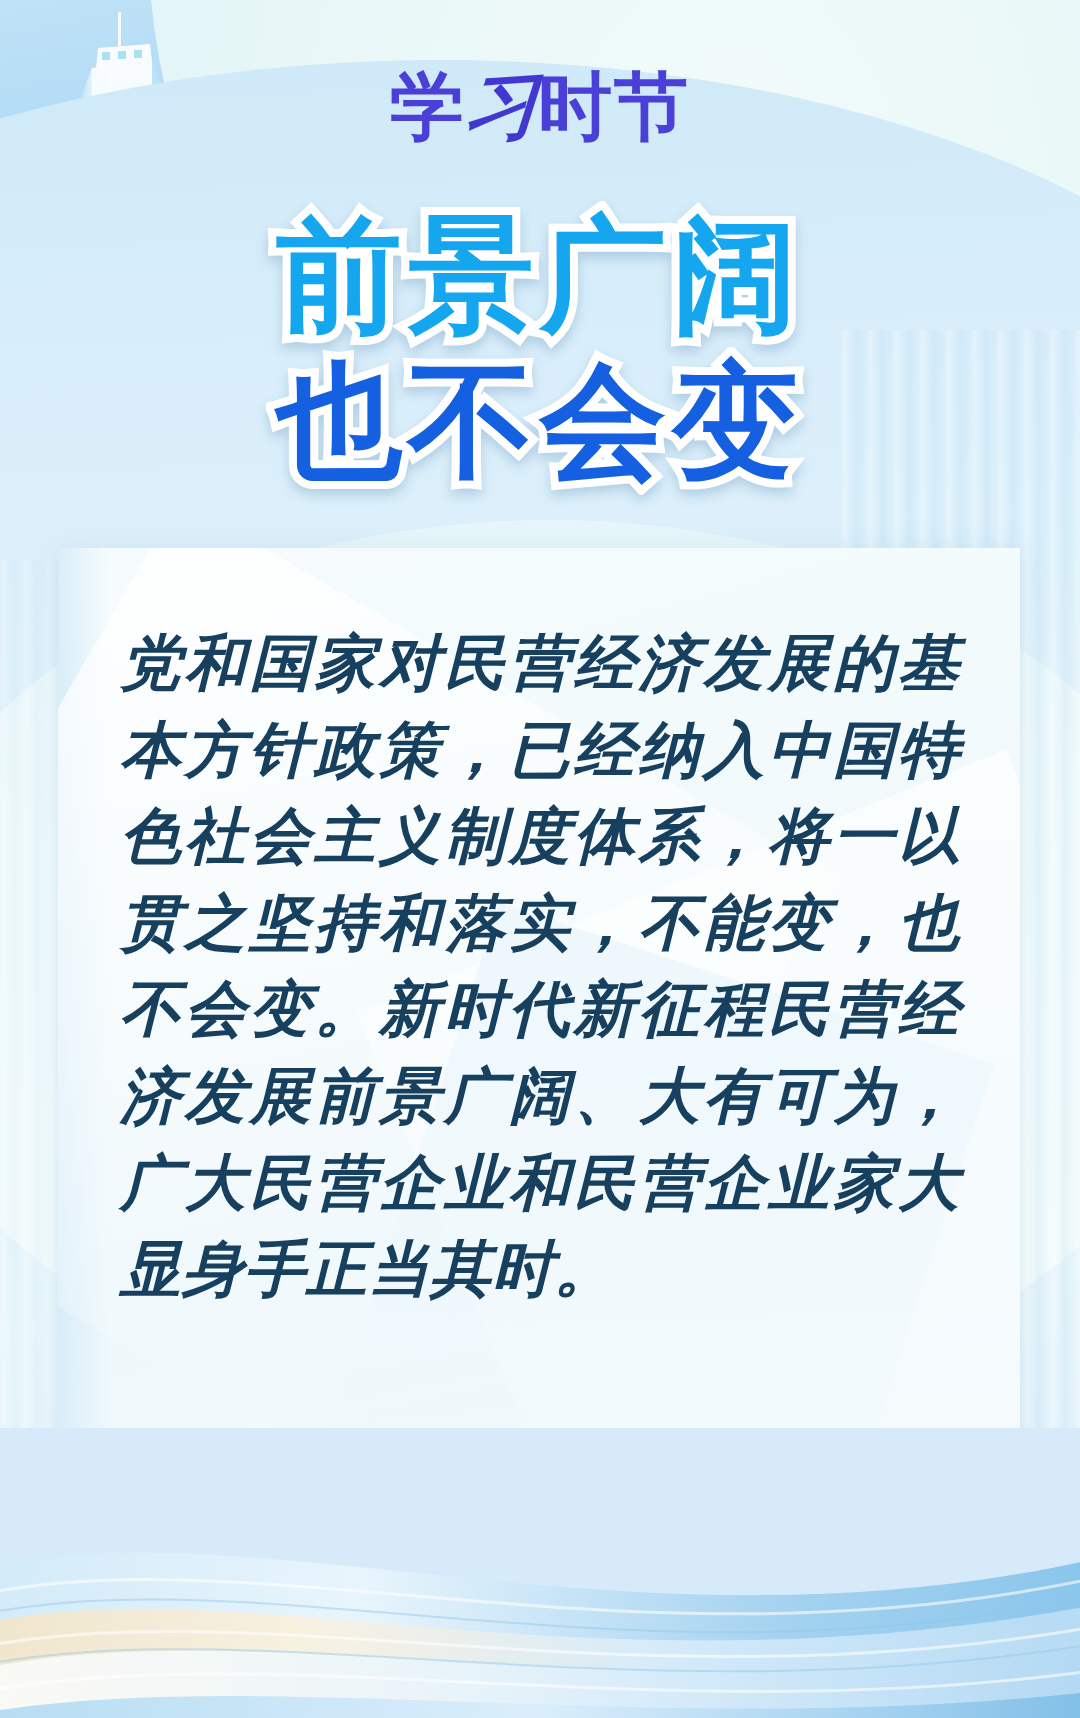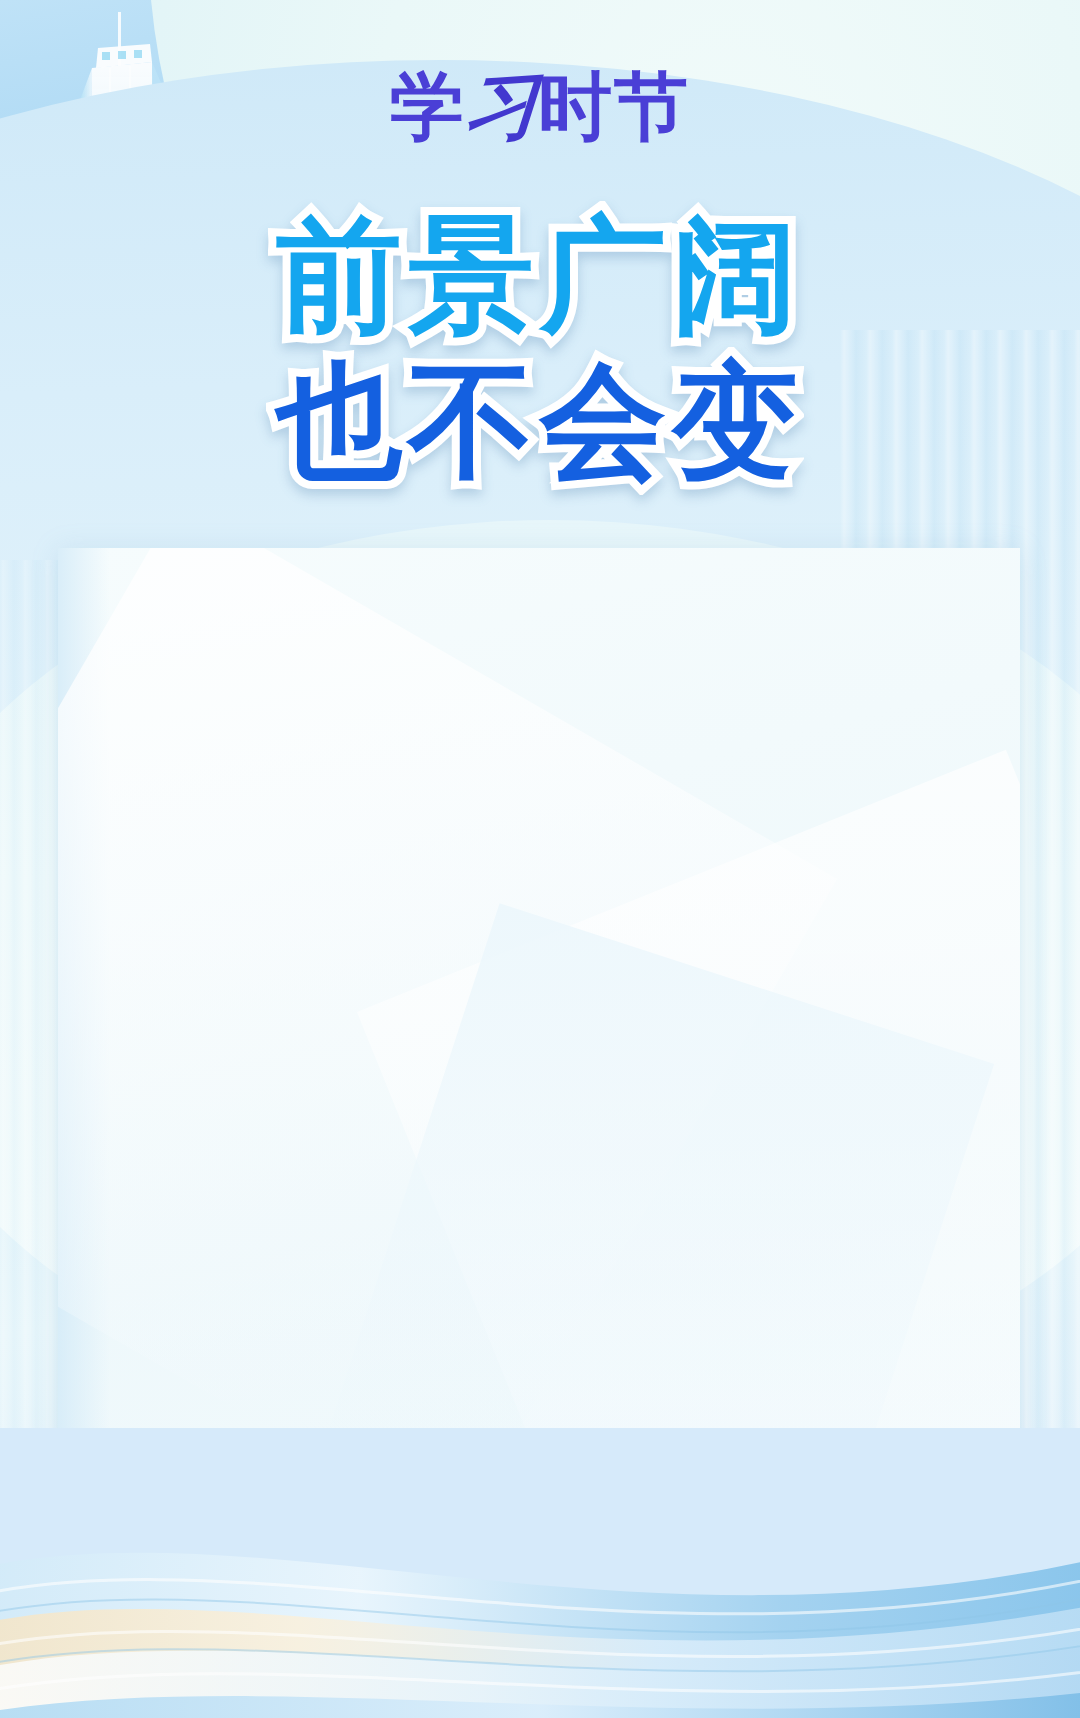--- a/index.html
+++ b/index.html
@@ -317,20 +317,21 @@
     <span class="hl-line hl-1">前景广阔</span>
     <span class="hl-line hl-2">也不会变</span>
   </div>
 
   <div class="card">
     <div class="card-left-edge"></div>
     <div class="card-facet-a"></div>
     <div class="card-facet-b"></div>
     <div class="card-facet-c"></div>
 
+    <div class="quote">党和国家对民营经济发展的基本方针政策，已经纳入中国特色社会主义制度体系，将一以贯之坚持和落实，不能变，也不会变。新时代新征程民营经济发展前景广阔、大有可为，广大民营企业和民营企业家大显身手正当其时。</div>
     <div class="attrib">——2025年2月17日，习近平总书记在民营企业座谈会上的讲话</div>
   </div>
 
   <svg class="bg-layer ribbon" viewBox="0 0 1200 330" preserveAspectRatio="none">
     <defs>
       <linearGradient id="rbA" x1="0" y1="0" x2="1" y2="0">
         <stop offset="0%" stop-color="#cfe9f8"></stop>
           <stop offset="35%" stop-color="#eaf6fd"></stop>
         <stop offset="70%" stop-color="#9fd0ef"></stop>
           <stop offset="100%" stop-color="#7dbfe9"></stop>

